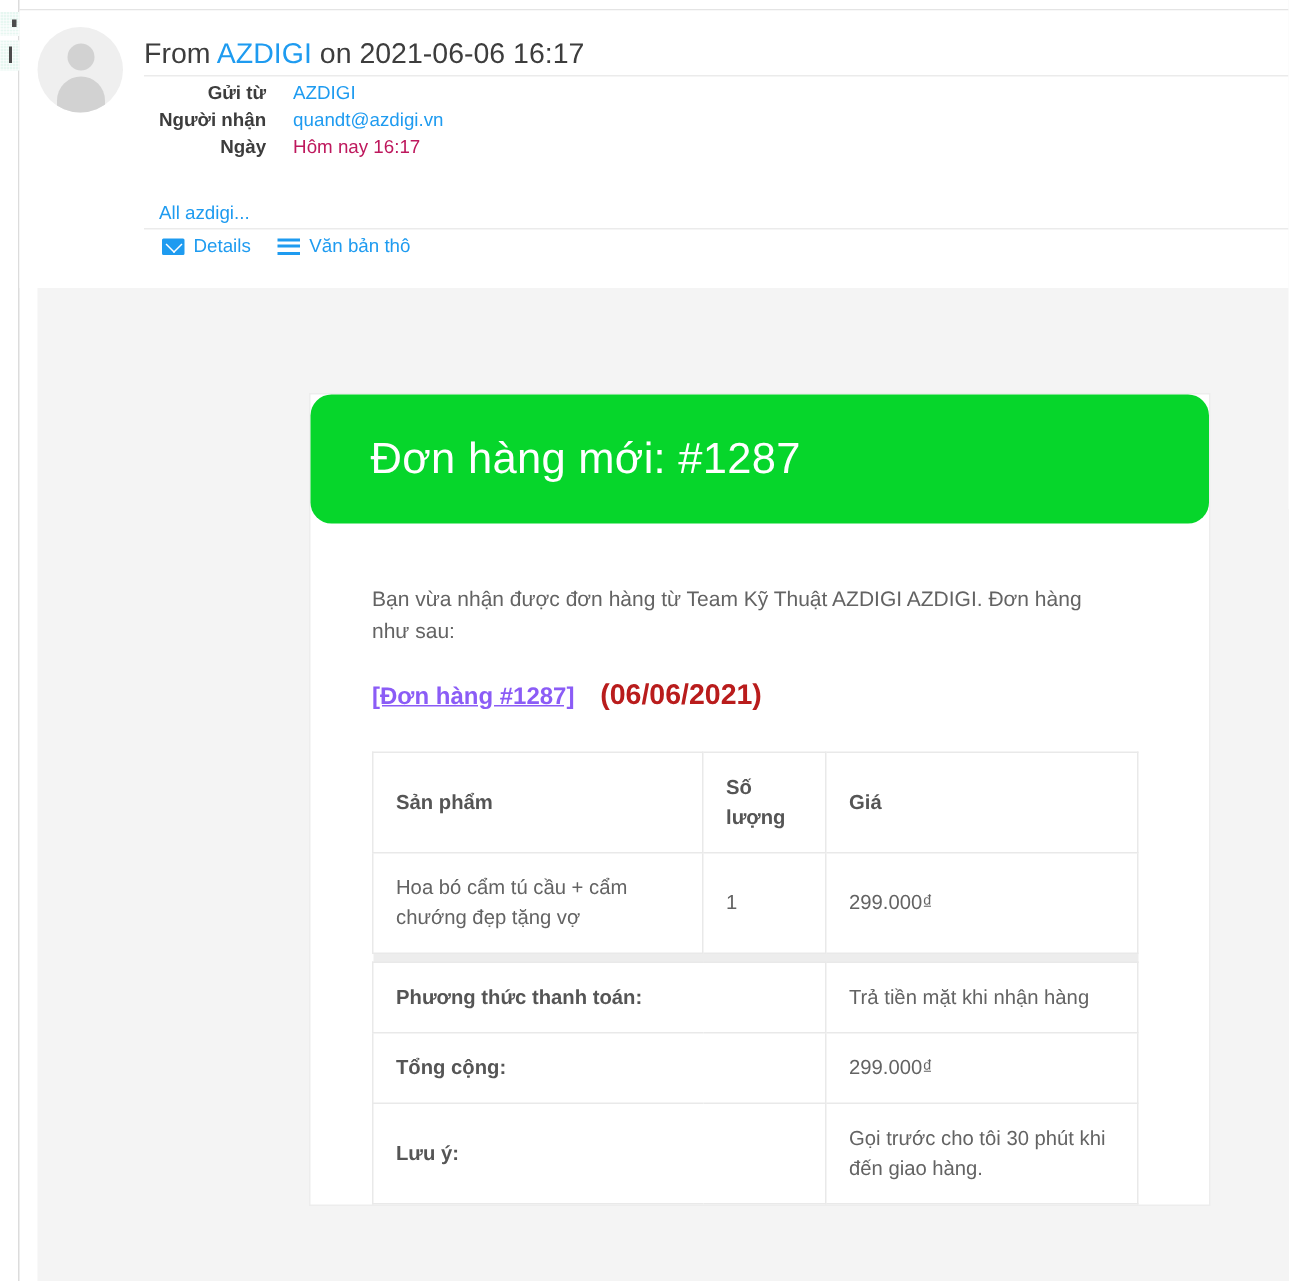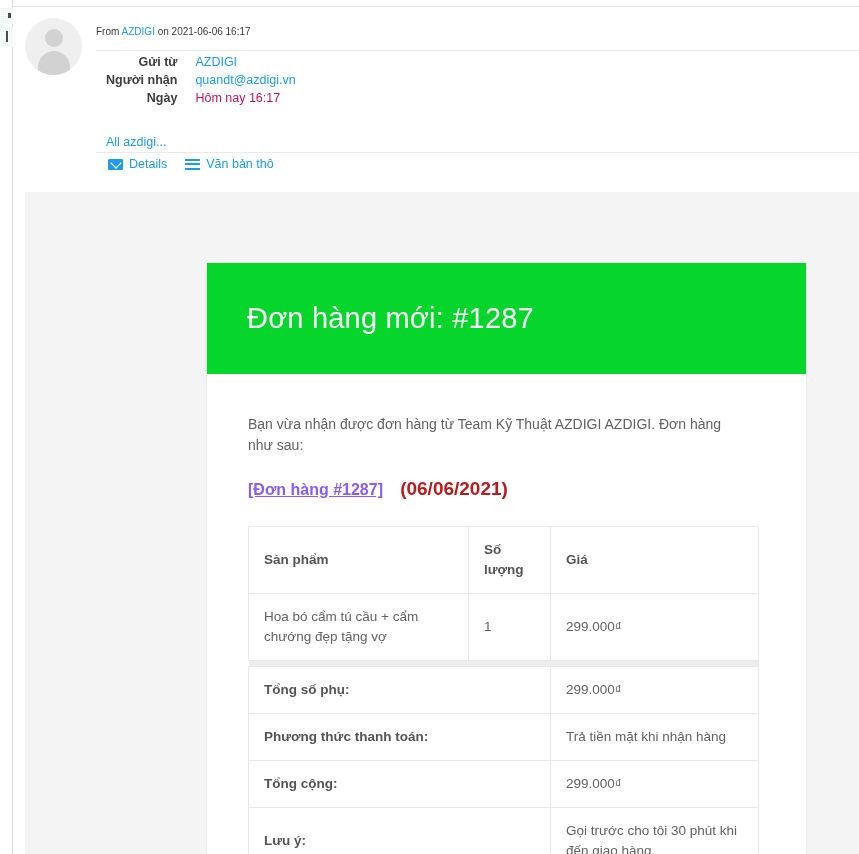--- a/index.html
+++ b/index.html
@@ -91,21 +91,21 @@
     left: 50%; top: 33px;
     transform: translateX(-50%);
     width: 32px; height: 26px;
     border-radius: 16px 16px 0 0;
     background: #d2d2d2;
   }
 
   .from-line {
     position: absolute;
     left: 83px; top: 19px;
-    font-size: 10px;
+    font-size: 19px;
     color: #3d3d3d;
     white-space: nowrap;
   }
   .from-line .lnk { color: #1e9bf0; }
 
   .hdr-rule {
     position: absolute;
     left: 83px;
     width: 763px;
     height: 1px;
@@ -203,26 +203,27 @@
 
   .order-card {
     position: absolute;
     left: 182px; top: 71px;
     width: 599px;
     background: #ffffff;
     box-shadow: 0 0 0 1px #ededed;
   }
 
   .order-head {
-    height: 111px;
+    height: 86px;
     background: #06d62b;
     display: flex;
     align-items: center;
     padding: 0 40px;
     box-sizing: border-box;
+    border-radius: 14px;
   }
   .order-head h1 {
     margin: 0;
     font-size: 29px;
     font-weight: 300;
     color: #ffffff;
     letter-spacing: .2px;
   }
 
   .order-inner {
@@ -402,24 +403,20 @@
               <td>299.000₫</td>
             </tr>
           </tbody>
           <tbody>
             <tr class="spacer">
               <td colspan="3"></td>
             </tr>
           </tbody>
           <tbody class="totals">
             <tr>
-              <th colspan="2">Tổng số phụ:</th>
-              <td>299.000₫</td>
-            </tr>
-            <tr>
               <th colspan="2">Phương thức thanh toán:</th>
               <td>Trả tiền mặt khi nhận hàng</td>
             </tr>
             <tr>
               <th colspan="2">Tổng cộng:</th>
               <td>299.000₫</td>
             </tr>
             <tr>
               <th colspan="2">Lưu ý:</th>
               <td class="cell-top">Gọi trước cho tôi 30 phút khi đến giao hàng.</td>

